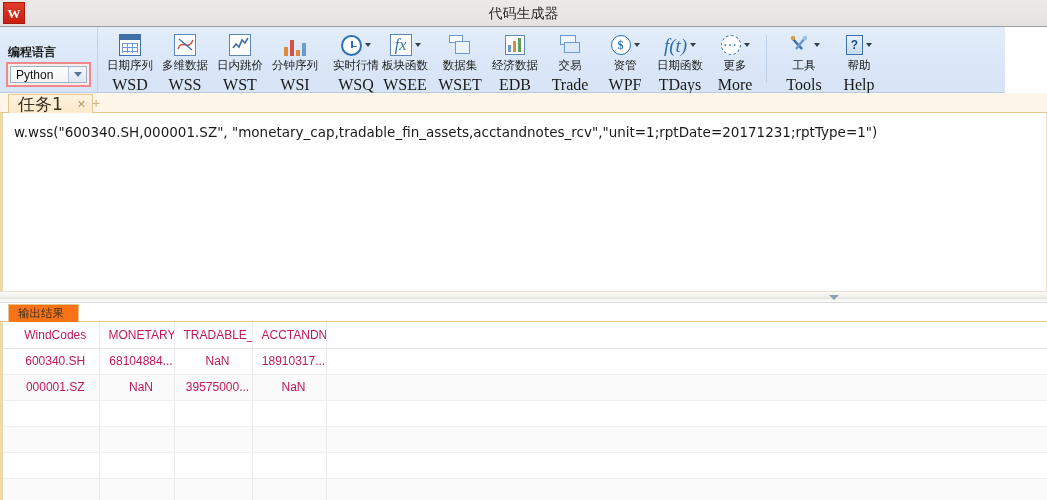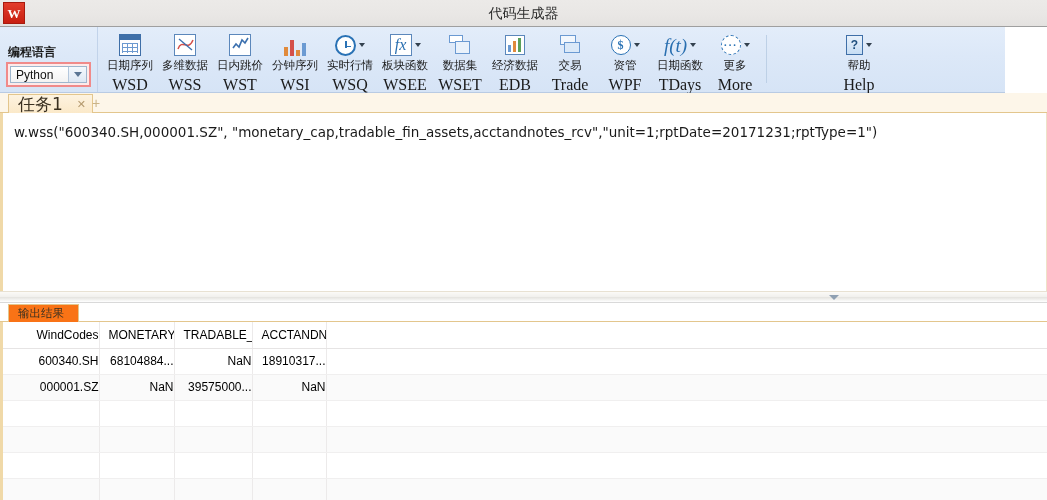--- a/index.html
+++ b/index.html
@@ -236,21 +236,21 @@
     border-left: 3px solid #f0d9a8;
     background: #ffffff;
     overflow: hidden;
   }
   table.grid {
     border-collapse: collapse; width: 1044px;
     table-layout: fixed;
   }
   table.grid th, table.grid td {
     height: 26px; padding: 0 0 0 9px;
-    font-size: 12px; color: #000000; text-align: right;
+    font-size: 12px; color: #be185d; text-align: center;
     font-family: "Liberation Sans", sans-serif;
     border-right: 1px solid #eceaea;
     border-bottom: 1px solid #f0efef;
     overflow: hidden; white-space: nowrap;
   }
   table.grid th {
     font-weight: normal; background: #ffffff;
     border-bottom: 1px solid #e6e4e4;
   }
   table.grid tr.alt td { background: #fafafa; }
@@ -327,21 +327,21 @@
           <div class="ic ic-frame">
             <svg width="19" height="19" viewBox="0 0 19 19">
               <polyline points="2,13 5,9 8,12 11,5 14,8 17,3" stroke="#3a6fae" stroke-width="1.6" fill="none"></polyline>
             </svg>
           </div>
         </div>
         <div class="rib-cn">日内跳价</div>
         <div class="rib-en">WST</div>
       </div>
 
-      <div class="rib-btn" style="left:222px">
+      <div class="rib-btn" style="left:228px">
         <div class="rib-ico">
           <div class="ic ic-clock"></div>
             <span class="caret"></span>
         </div>
         <div class="rib-cn">实时行情</div>
         <div class="rib-en">WSQ</div>
       </div>
 
       <div class="rib-btn" style="left:277px">
         <div class="rib-ico">
@@ -412,20 +412,35 @@
         <div class="rib-ico">
           <div class="ic-circ" style="border-style:dashed;font-size:11px;letter-spacing:1px">···</div>
           <span class="caret"></span>
         </div>
         <div class="rib-cn">更多</div>
         <div class="rib-en">More</div>
       </div>
 
       <div class="rib-sep" style="left:667px"></div>
 
+      <div class="rib-btn" style="left:676px">
+        <div class="rib-ico">
+          <div class="ic-tools">
+            <svg width="22" height="20" viewBox="0 0 22 20">
+              <path d="M3 3 L13 14" stroke="#3a6fae" stroke-width="2.6" fill="none"></path>
+              <path d="M16 3 L7 14" stroke="#6b9ad2" stroke-width="2.6" fill="none"></path>
+              <circle cx="4" cy="3" r="2.2" fill="#d4a03c"></circle>
+              <circle cx="16" cy="3" r="2.2" fill="#9fc0e3"></circle>
+            </svg>
+          </div>
+          <span class="caret"></span>
+        </div>
+        <div class="rib-cn">工具</div>
+        <div class="rib-en">Tools</div>
+      </div>
 
       <div class="rib-btn" style="left:731px">
         <div class="rib-ico">
           <div class="ic-help">?</div>
           <span class="caret"></span>
         </div>
         <div class="rib-cn">帮助</div>
         <div class="rib-en">Help</div>
       </div>
 

